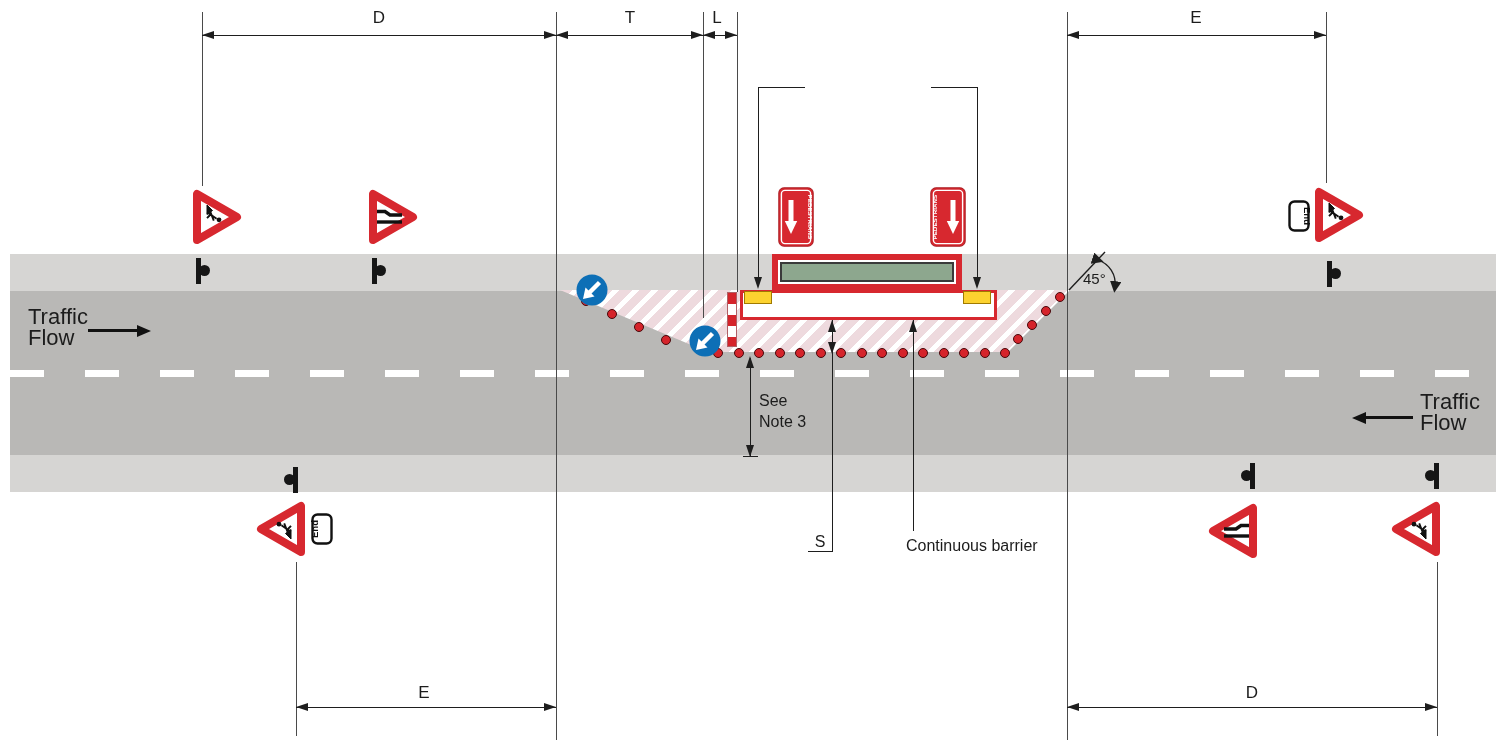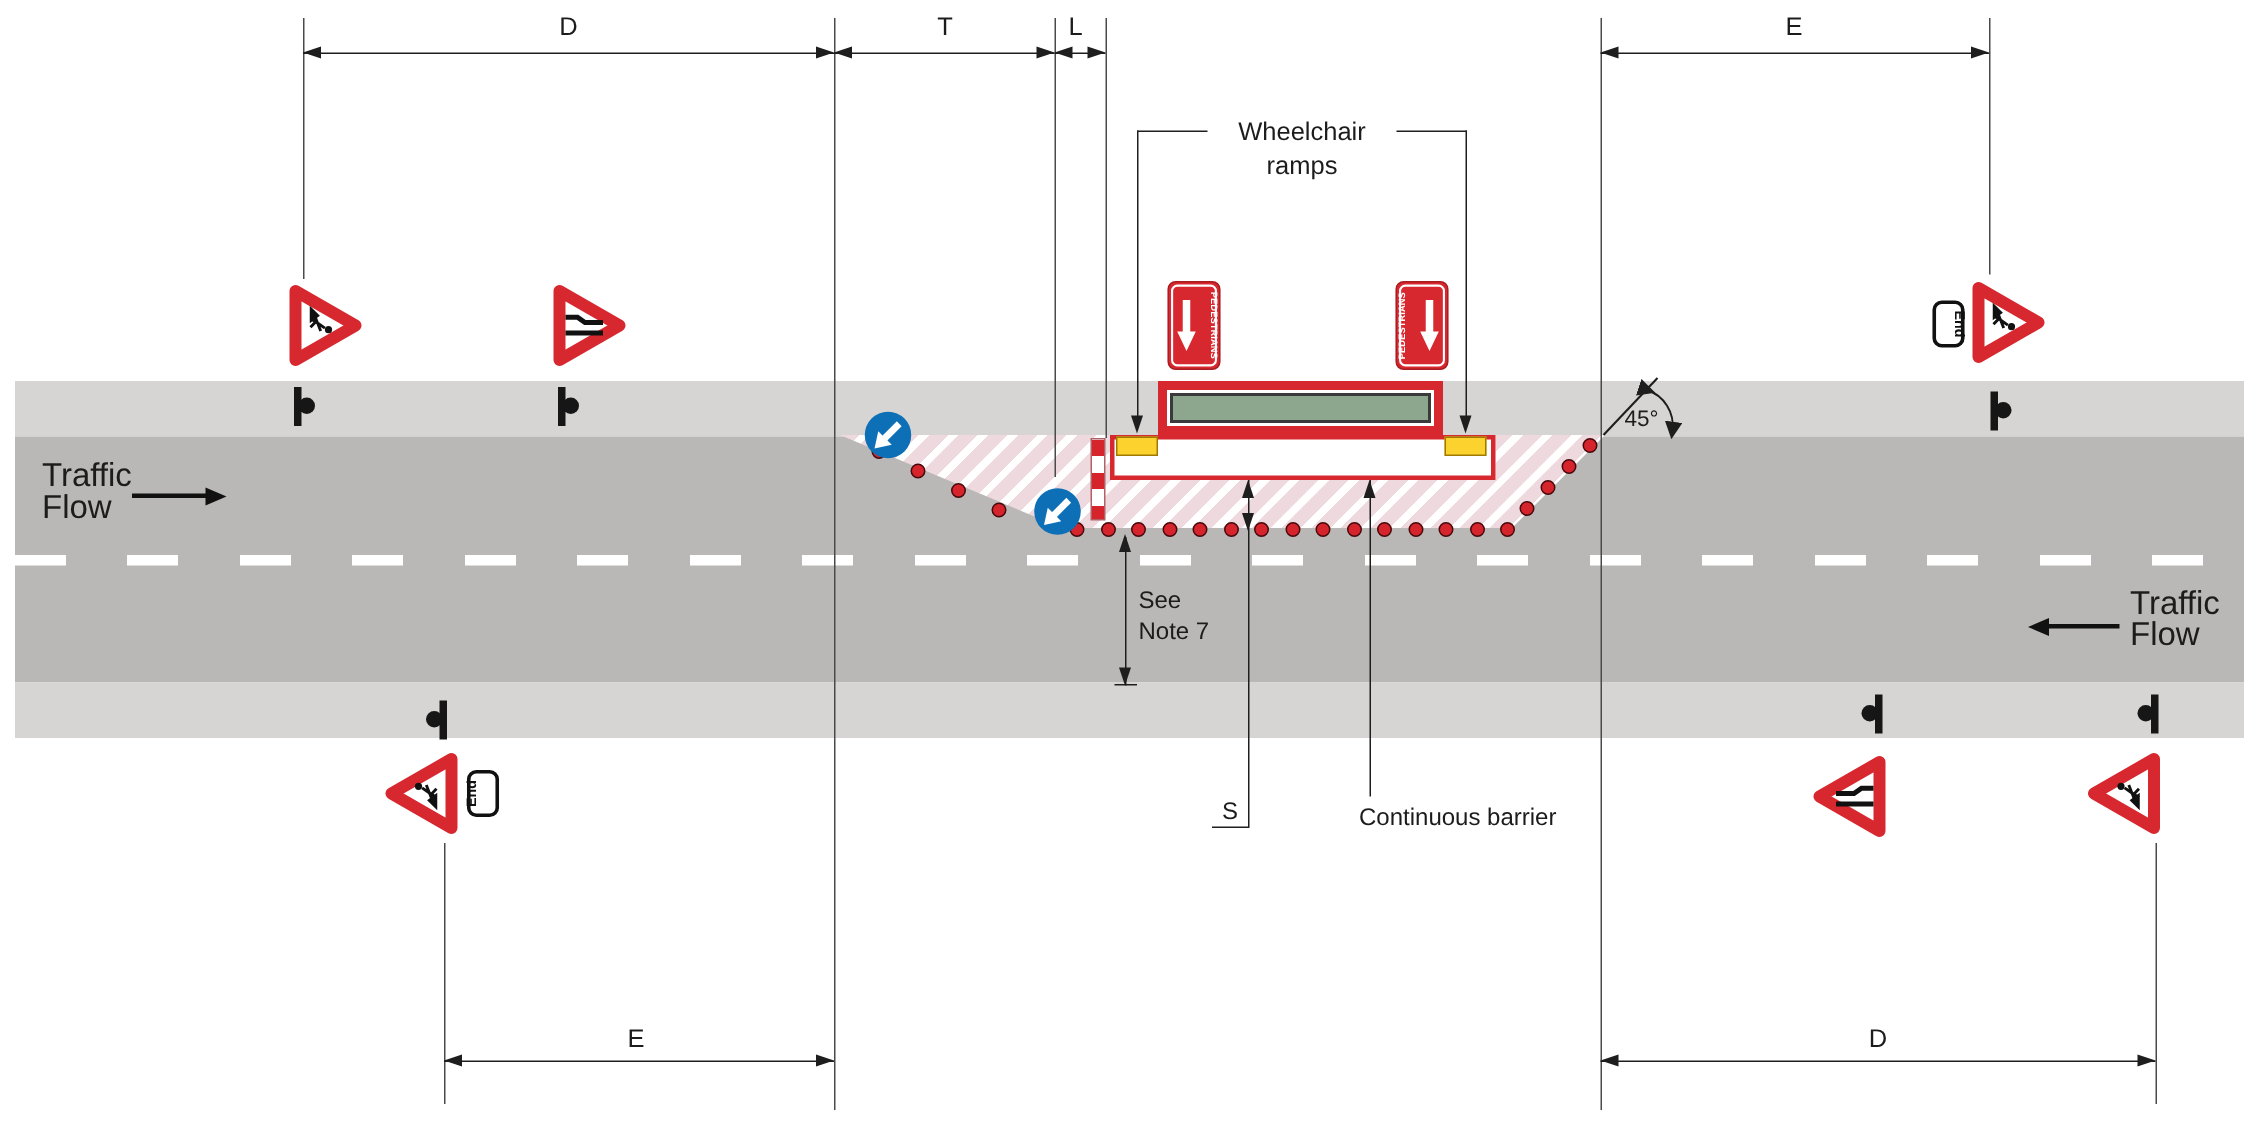--- a/index.html
+++ b/index.html
@@ -152,38 +152,34 @@
   <div class="flow-arrow-shaft" style="left:88px;top:329px;width:50px;"></div>
   <div class="flow-head-r" style="left:137px;top:324.5px;"></div>
 
   <div class="flow-text" style="left:1420px;top:391px;">
     <div>Traffic</div>
     <div>Flow</div>
   </div>
   <div class="flow-arrow-shaft" style="left:1363px;top:416px;width:50px;"></div>
   <div class="flow-head-l" style="left:1352px;top:411.5px;"></div>
 
-  <div class="note-text" style="left:795px;top:76px;width:146px;text-align:center;font-size:17px;line-height:23px;">
-    <div>Wheelchair</div>
-    <div>ramps</div>
-  </div>
   <div class="hline" style="left:758px;top:87px;width:47px;"></div>
   <div class="hline" style="left:931px;top:87px;width:47px;"></div>
   <div class="vline" style="left:758px;top:87px;height:192px;background:#1e1e1e;"></div>
   <div class="vline" style="left:977px;top:87px;height:192px;background:#1e1e1e;"></div>
   <div class="ah-down" style="left:754px;top:277px;"></div>
   <div class="ah-down" style="left:973px;top:277px;"></div>
 
   <div class="vline" style="left:750px;top:358px;height:99px;background:#1e1e1e;"></div>
   <div class="ah-up" style="left:746px;top:356px;"></div>
   <div class="ah-down" style="left:746px;top:445px;"></div>
   <div class="hline" style="left:743px;top:456px;width:15px;"></div>
   <div class="note-text" style="left:759px;top:390px;">
     <div>See</div>
-    <div>Note 7</div>
+    <div>Note 3</div>
   </div>
 
   <div class="vline" style="left:832px;top:320px;height:232px;background:#1e1e1e;"></div>
   <div class="ah-up" style="left:828px;top:320px;"></div>
   <div class="ah-down" style="left:828px;top:342px;"></div>
   <div class="slabel" style="left:808px;top:533px;width:24px;">S</div>
 
   <div class="vline" style="left:913px;top:320px;height:211px;background:#1e1e1e;"></div>
   <div class="ah-up" style="left:909px;top:320px;"></div>
   <div class="note-text" style="left:906px;top:535px;">Continuous barrier</div>

